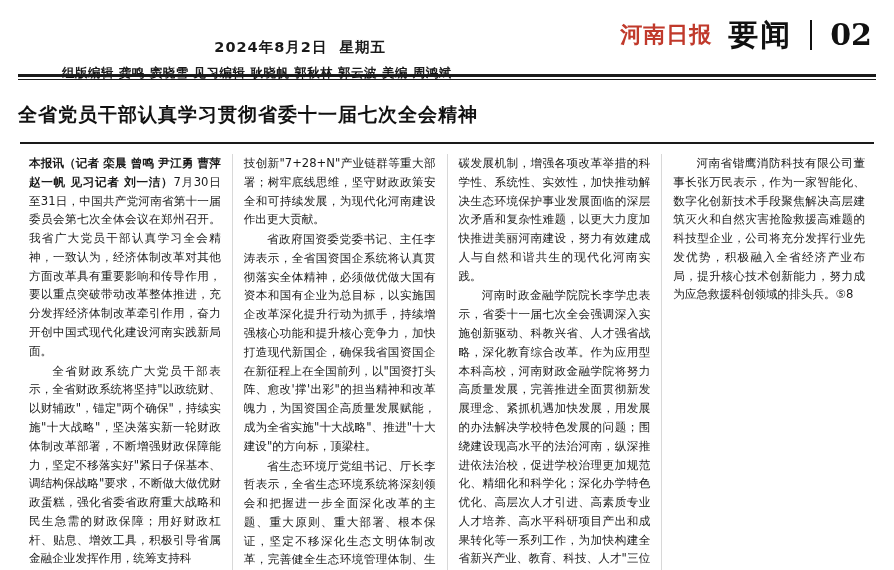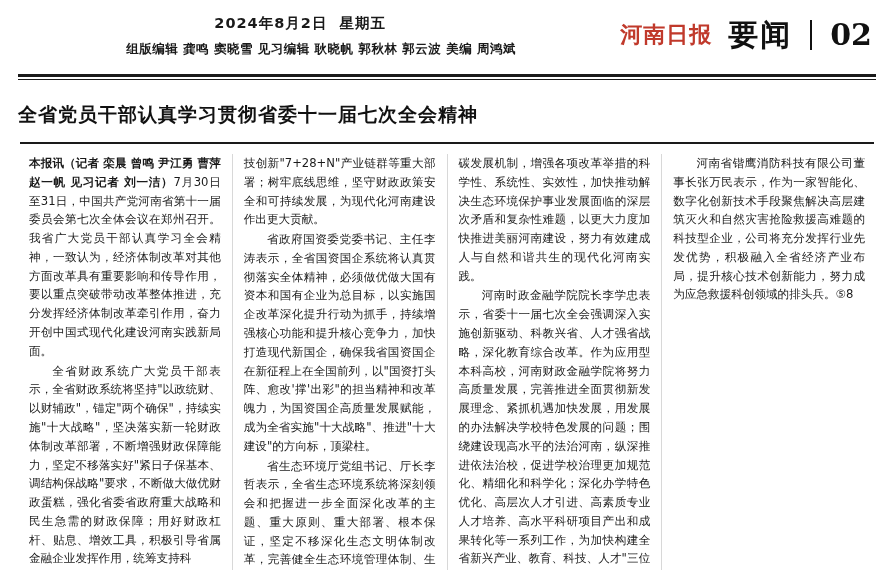--- a/index.html
+++ b/index.html
@@ -37,29 +37,29 @@
     flex: 1;
   }
   .dateline {
     font-family: "DejaVu Sans", "Liberation Sans", sans-serif;
     font-size: 14.5px;
     font-weight: bold;
     color: #1a1a1a;
     letter-spacing: 1px;
     text-align: center;
     padding-right: 70px;
+    margin-top: 24px;
   }
   .dateline span { margin-right: 12px; }
   .editors {
     margin-top: 8px;
     font-size: 12.5px;
     font-weight: bold;
     color: #1a1a1a;
     letter-spacing: 0.5px;
-    text-align: center;
     padding-right: 40px;
   }
 
   .masthead-right {
     display: flex;
     align-items: center;
     padding-top: 20px;
     padding-right: 4px;
     gap: 10px;
   }

